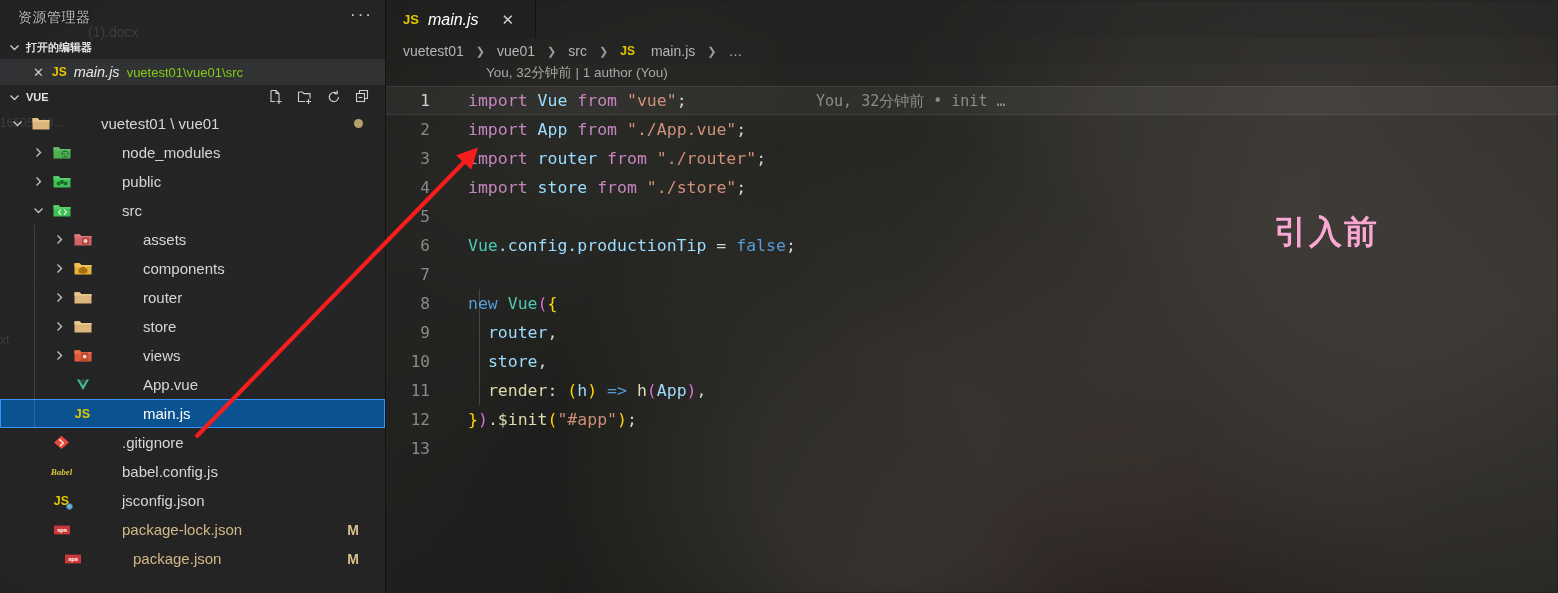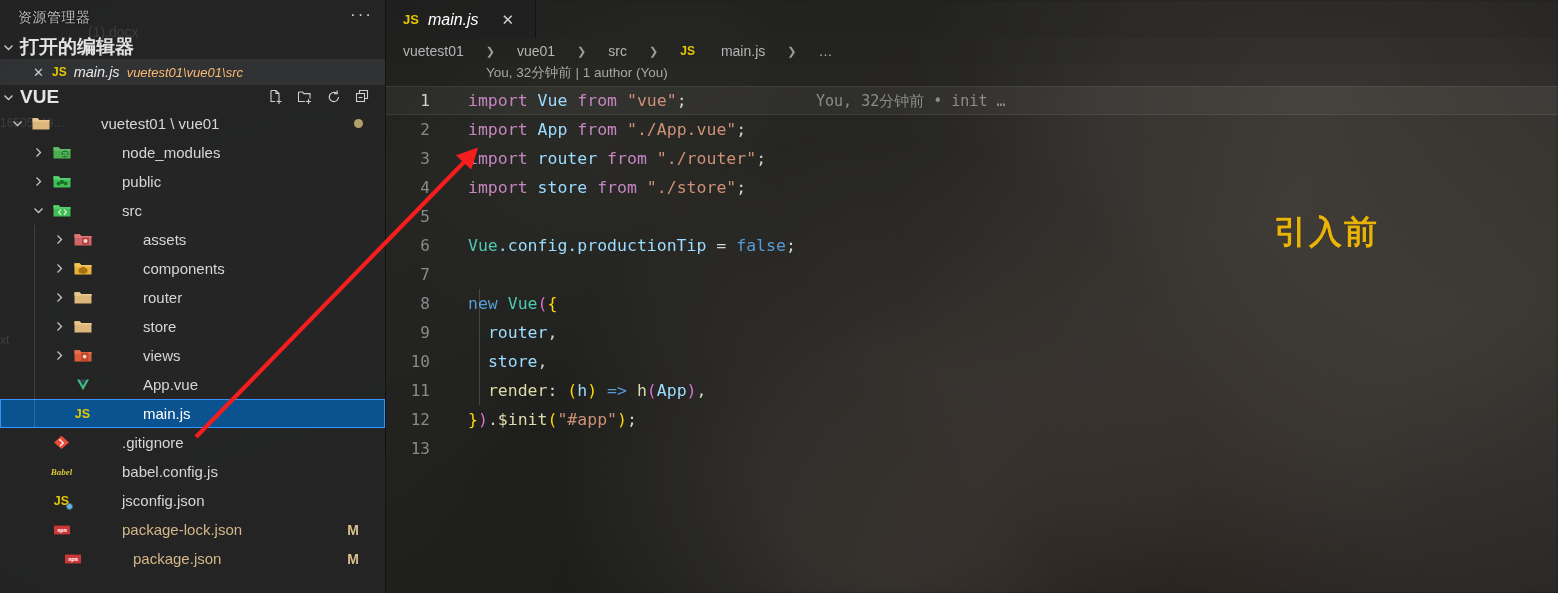--- a/index.html
+++ b/index.html
@@ -43,35 +43,35 @@
     padding:0 12px 0 18px; justify-content:space-between;
   }
   .side-title .txt{
     font-size:14px; color:#bdbdbd; letter-spacing:.5px;
     text-shadow:0 0 2px rgba(0,0,0,.9);
   }
   .dots{ color:#cfcfcf; font-size:17px; letter-spacing:2px; line-height:10px; padding-bottom:6px;}
 
   .section-head{
     height:24px; display:flex; align-items:center; gap:4px;
-    font-size:19px; font-weight:bold; color:#e3e3e3;
+    padding-left:6px; font-size:11px; font-weight:bold; color:#e3e3e3;
   }
   .section-head.vue-head{ justify-content:space-between; padding-right:14px; }
   .chev{ width:16px; text-align:center; color:#cfcfcf; font-size:11px; }
   .chev svg{ display:block; margin:0 auto; }
 
   .open-editor-row{
     height:26px; display:flex; align-items:center; gap:7px;
     padding-left:32px; background:rgba(60,62,66,0.55);
     font-size:14px;
   }
   .close-x{ color:#ccc; font-size:13px; width:13px; text-align:center; }
   .js-badge{ color:#e5c700; font-weight:bold; font-size:12px; font-family:"Liberation Sans",sans-serif;}
   .oe-name{ color:#e6e6e6; font-style:italic; font-size:14.5px; }
-  .oe-path{ color:#fdba74; font-style:italic; font-size:13px; }
+  .oe-path{ color:#84cc16; font-size:13px; }
 
   .vue-actions{ display:flex; gap:13px; align-items:center; }
   .vue-actions svg{ display:block; }
 
   
   .tree{ position:relative; }
   .row{
     height:29px; display:flex; align-items:center; gap:7px;
     font-size:15px; color:#d4d4d4; position:relative;
     white-space:nowrap;
@@ -97,21 +97,21 @@
     display:flex; align-items:center; gap:9px; padding:0 14px 0 17px;
     background:rgba(32,32,32,0.88); min-width:150px;
     border-right:1px solid rgba(0,0,0,0.4);
     border-top:1px solid transparent;
   }
   .tab-name{ color:#ffffff; font-style:italic; font-size:16px; }
   .tab-close{ color:#d0d0d0; font-size:15px; margin-left:14px; }
   .tabbar-rest{ flex:1; background:rgba(30,30,30,0.45); }
 
   .breadcrumb{
-    height:26px; display:flex; align-items:center; gap:22px;
+    height:26px; display:flex; align-items:center; gap:12px;
     padding-left:17px; font-size:14px; color:#a9a9a9;
     background:rgba(30,30,30,0.30);
   }
   .bc-sep{ color:#9d9d9d; font-size:11px; }
   .bc-item{ color:#b5b5b5; }
 
   .blame-head{
     height:22px; padding-left:100px; font-size:13.5px; color:#a6a6a6;
     background:rgba(30,30,30,0.20);
   }
@@ -137,21 +137,21 @@
   .b1{ color:#ffd700; }
   .b2{ color:#da70d6; }
 
   .blame-inline{
     position:absolute; left:430px; top:0; height:29px; display:flex; align-items:center;
     color:#8c8c8c; font-size:15px; font-family:"DejaVu Sans Mono","Liberation Mono",monospace;
   }
 
   .annot{
     position:absolute; left:888px; top:210px;
-    color:#eab308; font-size:33px; font-weight:bold;
+    color:#f9a8d4; font-size:33px; font-weight:bold;
     font-family:"DejaVu Sans","Liberation Sans",sans-serif;
     letter-spacing:2px; text-shadow:0 0 1px rgba(0,0,0,.6);text-align:center;
   }
 
   
   .ghost{ position:absolute; color:rgba(190,190,185,0.16); font-size:14px; pointer-events:none; }
 
   #arrow-layer{ position:absolute; inset:0; pointer-events:none; }
 </style>
 </head>

